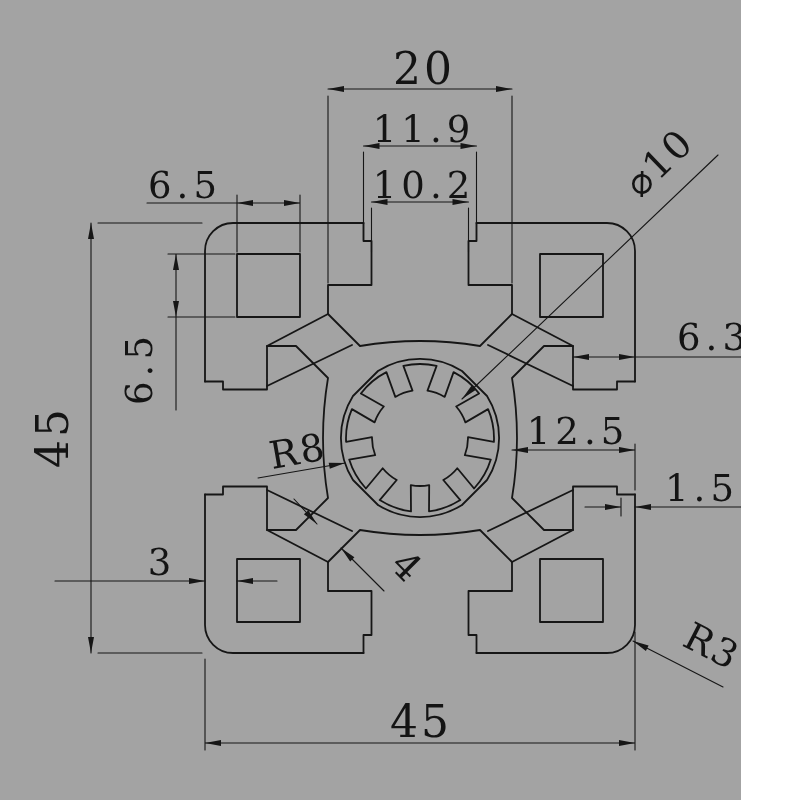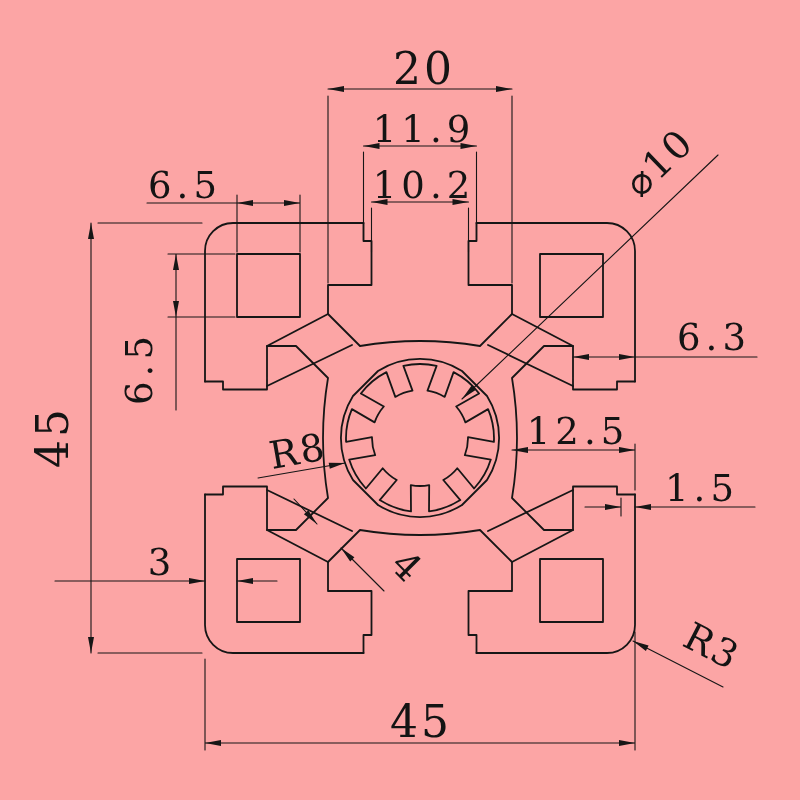--- a/index.html
+++ b/index.html
@@ -1,16 +1,16 @@
 <!DOCTYPE html>
 <html><head>
 <meta charset="utf-8">
 <style>
   html,body{margin:0;padding:0;background:#ffffff;}
-  .stage{width:800px;height:800px;background:#fca5a5;position:relative;overflow:hidden;}
+  .stage{width:741px;height:800px;background:#a3a3a3;position:relative;overflow:hidden;}
   svg{display:block;}
   .ink{stroke:#161616;fill:none;stroke-linecap:round;stroke-linejoin:round;}
   .profile{stroke-width:1.8;}
   .dimline{stroke-width:1.1;}
   .arrow{fill:#161616;stroke:none;}
   text{fill:#141414;font-family:"DejaVu Serif","Liberation Serif",serif;}
   .dim{font-size:37px;letter-spacing:5px;}
   .lg{font-size:44px;letter-spacing:3px;}
   .med{font-size:38px;letter-spacing:2px;}
   .mid{text-anchor:middle;}

